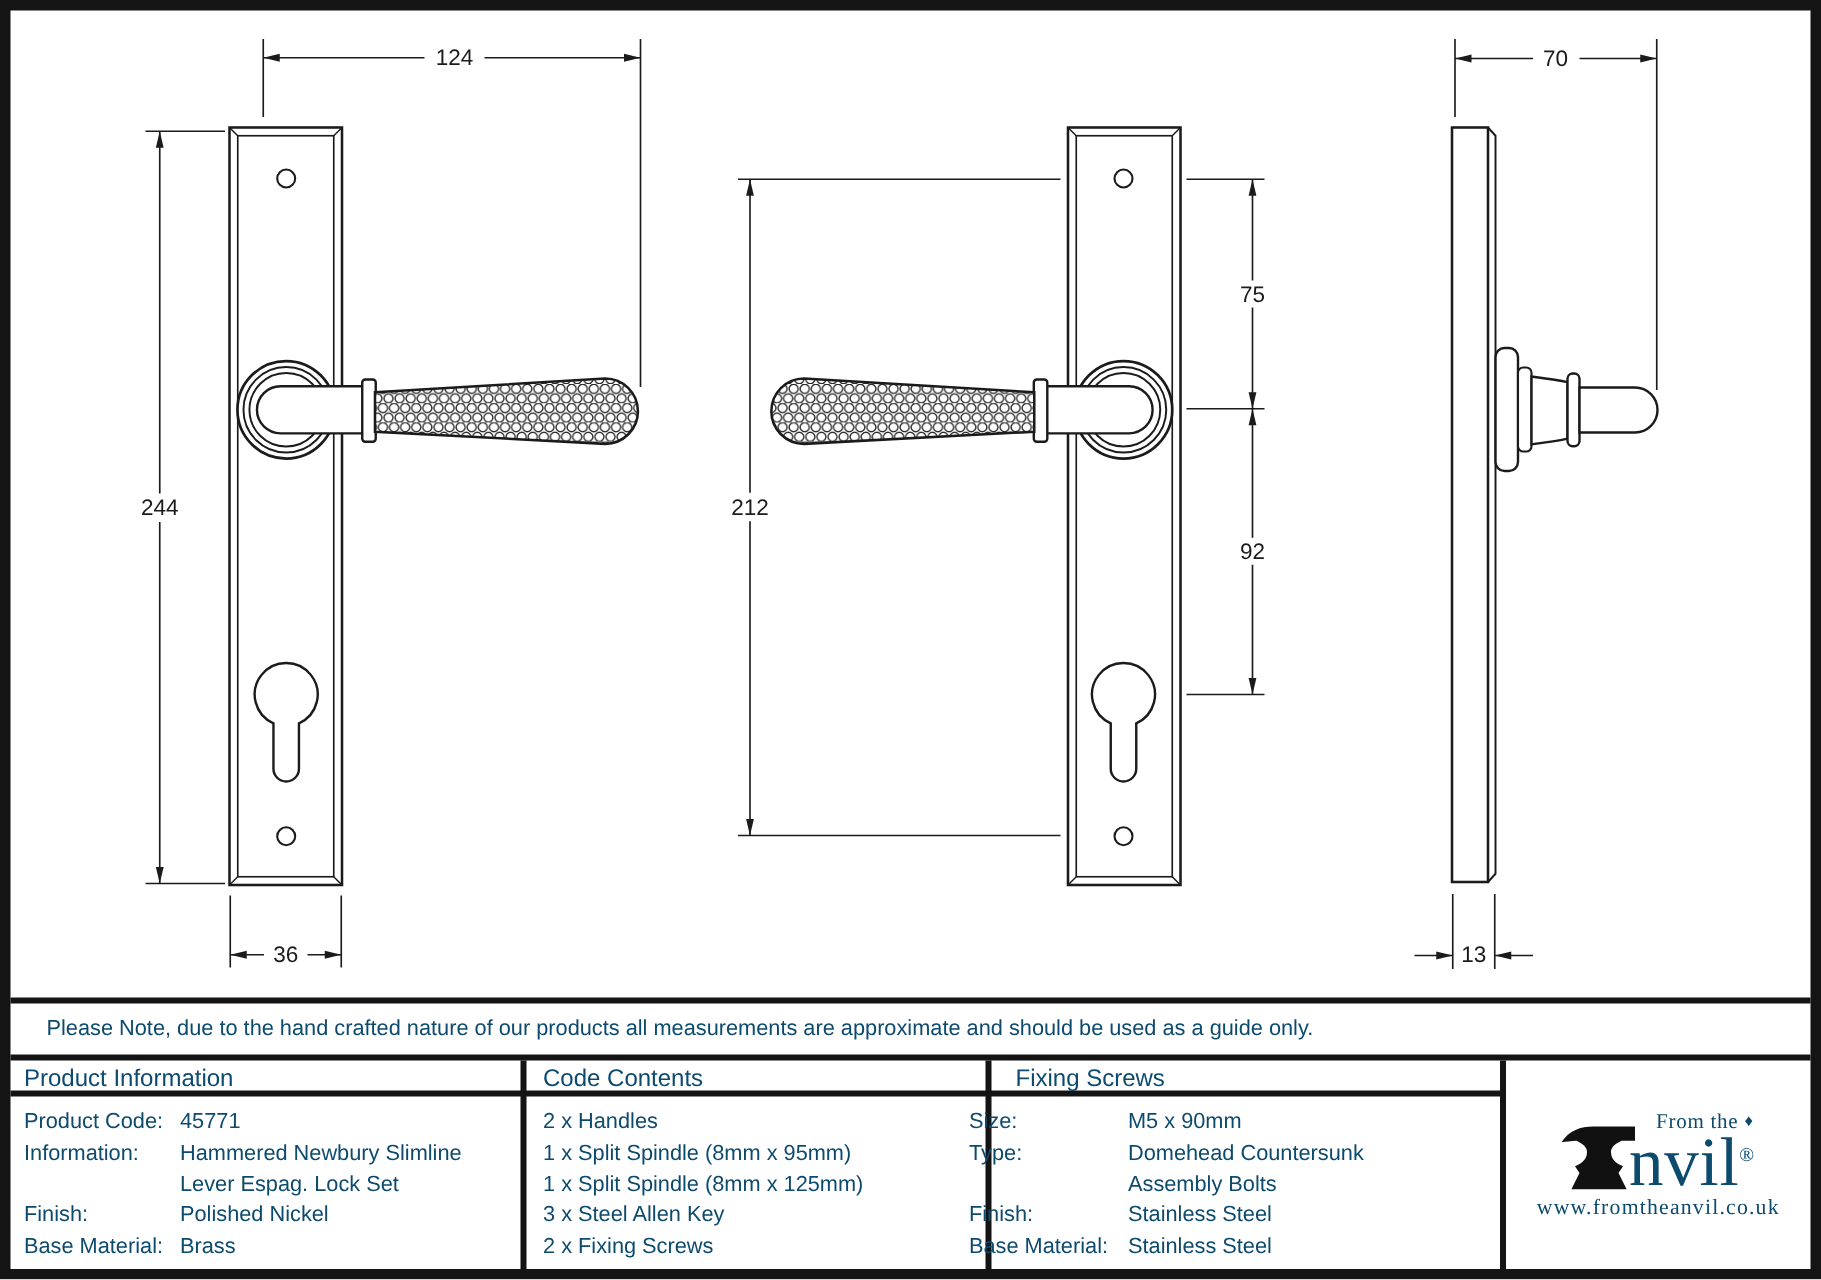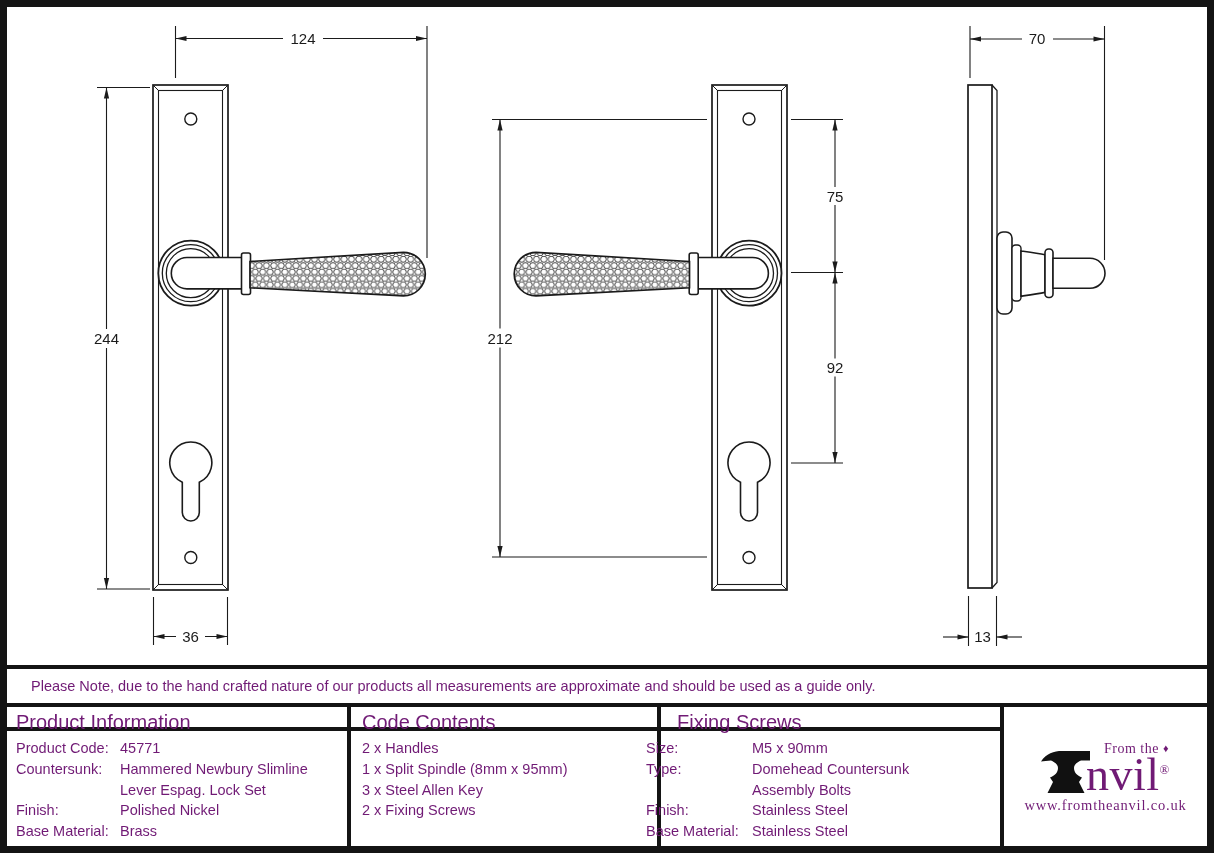--- a/index.html
+++ b/index.html
@@ -1,42 +1,42 @@
 <!DOCTYPE html>
 <html><head>
 <meta charset="utf-8">
 <style>
   * { margin:0; padding:0; box-sizing:border-box; }
   html,body { background:#e8e8e8; }
   .page {
     position:relative; width:1214px; height:853px;
     background:#ffffff; overflow:hidden;
     font-family:"Liberation Sans","DejaVu Sans",sans-serif;
-    color:#701a75;
+    color:#0c4a6e;
   }
   .frame {
     position:absolute; inset:0; border:7px solid #141414;
     pointer-events:none; z-index:50;
   }
   .abs { position:absolute; }
   svg text {
     font-family:"Liberation Sans","DejaVu Sans",sans-serif;
     font-size:15px; fill:#1b1b1b;
   }
   
   .note-bar {
     position:absolute; left:7px; right:7px; top:665px; height:42px;
     border-top:4px solid #141414; border-bottom:4px solid #141414;
     display:flex; align-items:center; padding-left:24px;
     font-size:14.5px; background:#fff; z-index:10;
   }
   
   .vline { position:absolute; width:4px; top:707px; height:139px; background:#141414; z-index:10; }
   .hline-header { position:absolute; left:7px; top:727px; width:993px; height:4px; background:#141414; z-index:10; }
-  .th { position:absolute; top:711px; font-size:20px; white-space:nowrap; z-index:11; }
+  .th { position:absolute; top:711px; font-size:16px; white-space:nowrap; z-index:11; }
   .col-body { position:absolute; top:738px; font-size:14.5px; line-height:20.8px; z-index:11; }
   .kv-row { display:flex; height:20.8px; align-items:center; white-space:nowrap; }
   .kv-label-w104 { display:inline-block; width:104px; }
   .kv-label-w106 { display:inline-block; width:106px; }
   .pack-item { height:20.8px; white-space:nowrap; }
   
   .logo-cell {
     position:absolute; left:1004px; top:707px; width:203px; height:141px;
     display:flex; flex-direction:column; align-items:center; justify-content:center;
     z-index:11;
@@ -220,40 +220,41 @@
   <div class="th" style="left:16px">Product Information</div>
   <div class="th" style="left:362px">Code Contents</div>
   <div class="th" style="left:677px">Fixing Screws</div>
 
   <div class="col-body" style="left:16px">
     <div class="kv-row">
       <span class="kv-label-w104">Product Code:</span>
       <span>45771</span>
     </div>
     <div class="kv-row">
-      <span class="kv-label-w104">Countersunk:</span>
+      <span class="kv-label-w104">Information:</span>
       <span>Hammered Newbury Slimline</span>
     </div>
     <div class="kv-row">
       <span class="kv-label-w104"></span>
       <span>Lever Espag. Lock Set</span>
     </div>
     <div class="kv-row">
       <span class="kv-label-w104">Finish:</span>
       <span>Polished Nickel</span>
     </div>
     <div class="kv-row">
       <span class="kv-label-w104">Base Material:</span>
       <span>Brass</span>
     </div>
   </div>
 
   <div class="col-body" style="left:362px">
     <div class="pack-item">2 x Handles</div>
     <div class="pack-item">1 x Split Spindle (8mm x 95mm)</div>
+    <div class="pack-item">1 x Split Spindle (8mm x 125mm)</div>
     <div class="pack-item">3 x Steel Allen Key</div>
     <div class="pack-item">2 x Fixing Screws</div>
   </div>
 
   <div class="col-body" style="left:646px">
     <div class="kv-row">
       <span class="kv-label-w106">Size:</span>
       <span>M5 x 90mm</span>
     </div>
     <div class="kv-row">

